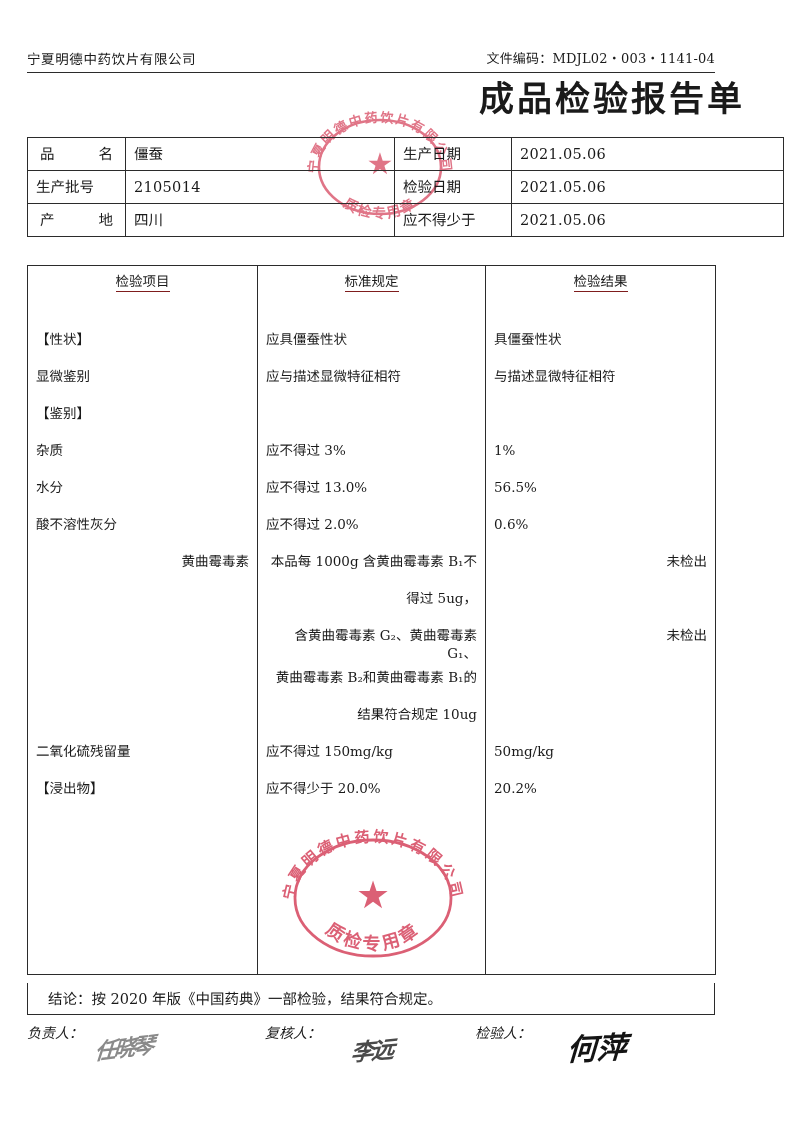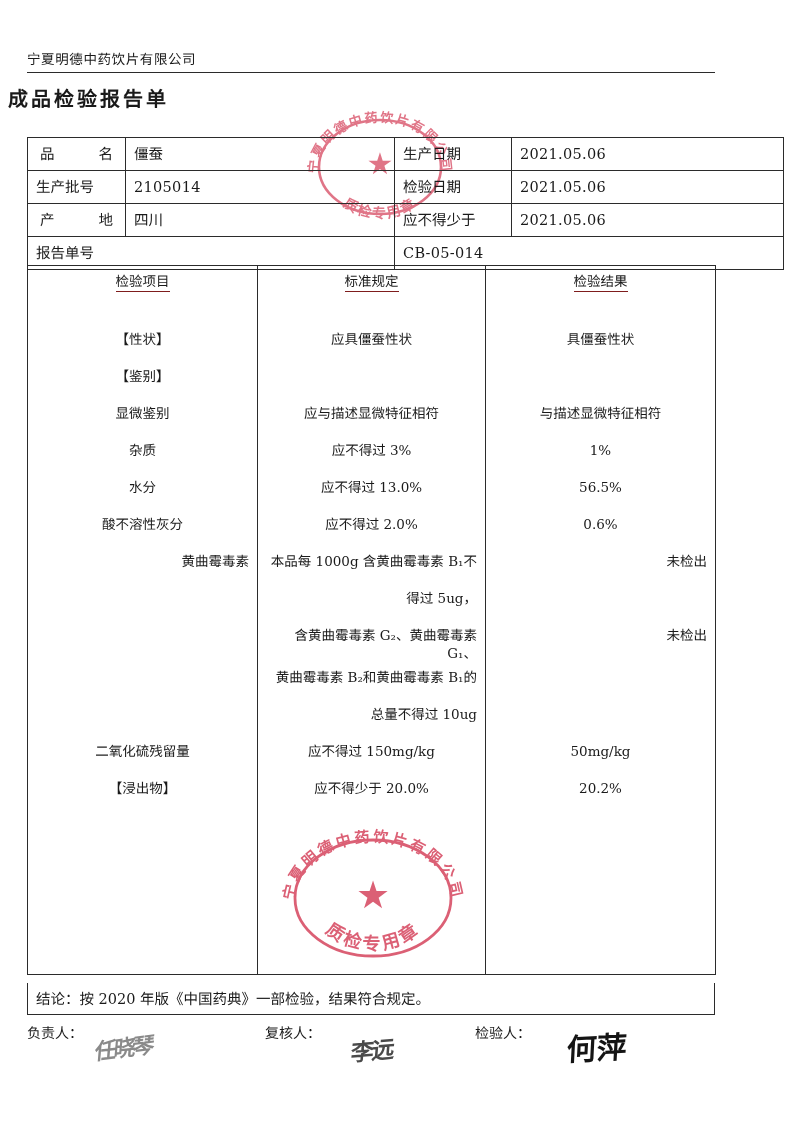--- a/index.html
+++ b/index.html
@@ -37,25 +37,25 @@
     line-height: 18px;
     padding-bottom: 4px;
     border-bottom: 1.6px solid #2b2b2b;
   }
   .hdr-company { letter-spacing: .6px; }
   .hdr-code { letter-spacing: .2px; font-size: 13px; }
 
   
   .title {
     position: absolute;
-    left: 8px;
+    left: 0;
     top: 82px;
     width: 745px;
-    text-align: left;
-    font-size: 20px;
+    text-align: right;
+    font-size: 35px;
     font-weight: 700;
     letter-spacing: 3px;
     line-height: 34px;
   }
 
   
   table {
     border-collapse: collapse;
     table-layout: fixed;
   }
@@ -99,21 +99,21 @@
     height: 26px;
     text-align: center;
     padding-top: 6px;
   }
   .main-table .colhead {
     display: inline-block;
     border-bottom: 1px solid #7f1d1d;
     padding-bottom: 1px;
   }
   .main-table tr.spacer td { height: 26px; }
-  .main-table tr.row td { height: 31px; padding-top: 6px; text-align: center; }
+  .main-table tr.row td { height: 31px; padding-top: 6px; }
   .main-table tr.tall td { height: 31px; padding-top: 6px; text-align: right; }
   .main-table tr.fill td { height: 164px; }
   .main-table tr.fill td.last { border-bottom: 1.1px solid #2b2b2b; }
 
   .c1 { width: 230px; }
   .c2 { width: 228px; }
   .c3 { width: 230px; }
 
   .bracket { padding-left: 6px; }
 
@@ -122,31 +122,32 @@
     position: absolute;
     left: 27px;
     top: 983px;
     width: 688px;
     box-sizing: border-box;
     border: 1.1px solid #2b2b2b;
     border-top: none;
     height: 32px;
     font-size: 14.5px;
     line-height: 32px;
-    padding-left: 8px;
+    padding-left: 20px;
     white-space: nowrap;
   }
 
   
   .sig-row {
     position: absolute;
     left: 27px;
     top: 1022px;
     width: 688px;
     height: 60px;
+    font-style: italic;
   }
   .sig { position: absolute; top: 0; font-size: 14px; }
   .sig-a { left: 0px; }
   .sig-b { left: 238px; }
   .sig-c { left: 448px; }
 
   .hand {
     position: absolute;
     font-family: "DejaVu Sans", sans-serif;
     color: #3a3a3a;
@@ -186,20 +187,21 @@
   .seal-top { left: 300px; top: 108px; opacity: .80; }
   .seal-bottom { left: 278px; top: 826px; opacity: .92; }
 </style>
 </head>
 <body>
 
 <div class="page">
 
   <div class="hdr">
     <span class="hdr-company">宁夏明德中药饮片有限公司</span>
+    <span class="hdr-code">文件编码：MDJL02・003・1141-04</span>
   </div>
 
   <div class="title">成品检验报告单</div>
 
   <div class="seal seal-top">
     <svg width="160" height="118" viewBox="0 0 160 118" aria-hidden="true">
       <defs>
         <path id="arcTop1" d="M 18,62 A 62,48 0 0 1 142,62" fill="none"></path>
         <path id="arcBot1" d="M 30,72 A 50,38 0 0 0 130,72" fill="none"></path>
       </defs>
@@ -239,24 +241,20 @@
         <td>
           <span class="lbl-spread">
             <span>产</span>
             <span>地</span>
           </span>
         </td>
         <td>四川</td>
         <td>应不得少于</td>
         <td class="num">2021.05.06</td>
       </tr>
-      <tr>
-        <td colspan="2">报告单号</td>
-        <td colspan="2" class="num">CB-05-014</td>
-      </tr>
     </tbody>
   </table>
 
   <table class="main-table">
     <colgroup>
       <col class="c1">
         <col class="c2">
         <col class="c3">
     </colgroup>
     <tbody>
@@ -277,30 +275,30 @@
         <td></td>
         <td></td>
       </tr>
 
       <tr class="row">
         <td class="bracket">【性状】</td>
         <td>应具僵蚕性状</td>
         <td>具僵蚕性状</td>
       </tr>
       <tr class="row">
-        <td class="bracket">【鉴别】</td>
-        <td></td>
-        <td></td>
-      </tr>
-      <tr class="row">
         <td>显微鉴别</td>
         <td>应与描述显微特征相符</td>
         <td>与描述显微特征相符</td>
       </tr>
       <tr class="row">
+        <td class="bracket">【鉴别】</td>
+        <td></td>
+        <td></td>
+      </tr>
+      <tr class="row">
         <td>杂质</td>
         <td>应不得过 3%</td>
         <td>1%</td>
       </tr>
       <tr class="row">
         <td>水分</td>
         <td>应不得过 13.0%</td>
         <td>56.5%</td>
       </tr>
       <tr class="row">
@@ -324,21 +322,21 @@
         <td>含黄曲霉毒素 G₂、黄曲霉毒素 G₁、</td>
         <td>未检出</td>
       </tr>
       <tr class="tall">
         <td></td>
         <td>黄曲霉毒素 B₂和黄曲霉毒素 B₁的</td>
         <td></td>
       </tr>
       <tr class="tall">
         <td></td>
-        <td>总量不得过  10ug</td>
+        <td>结果符合规定  10ug</td>
         <td></td>
       </tr>
 
       <tr class="row">
         <td>二氧化硫残留量</td>
         <td>应不得过 150mg/kg</td>
         <td>50mg/kg</td>
       </tr>
       <tr class="row">
         <td class="bracket">【浸出物】</td>

